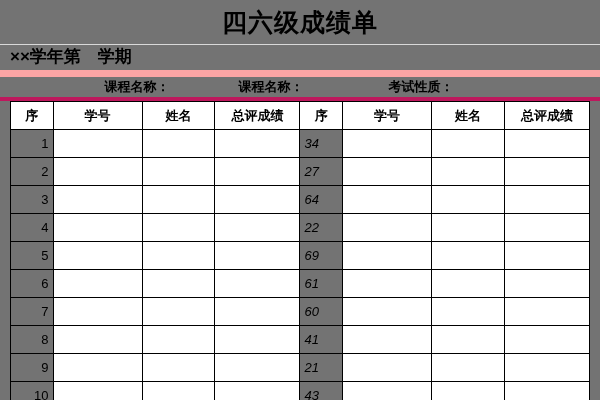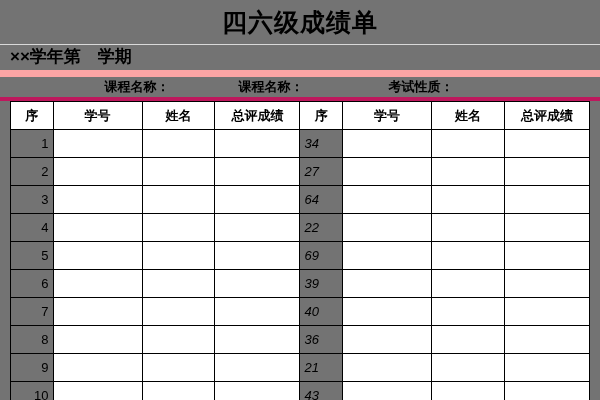--- a/index.html
+++ b/index.html
@@ -176,41 +176,41 @@
         <td class="seq left">69</td>
         <td class="blank"></td>
         <td class="blank"></td>
         <td class="blank"></td>
       </tr>
       <tr>
         <td class="seq">6</td>
         <td class="blank"></td>
         <td class="blank"></td>
         <td class="blank"></td>
-        <td class="seq left">39</td>
+        <td class="seq left">61</td>
         <td class="blank"></td>
         <td class="blank"></td>
         <td class="blank"></td>
       </tr>
       <tr>
         <td class="seq">7</td>
         <td class="blank"></td>
         <td class="blank"></td>
         <td class="blank"></td>
-        <td class="seq left">40</td>
+        <td class="seq left">60</td>
         <td class="blank"></td>
         <td class="blank"></td>
         <td class="blank"></td>
       </tr>
       <tr>
         <td class="seq">8</td>
         <td class="blank"></td>
         <td class="blank"></td>
         <td class="blank"></td>
-        <td class="seq left">36</td>
+        <td class="seq left">41</td>
         <td class="blank"></td>
         <td class="blank"></td>
         <td class="blank"></td>
       </tr>
       <tr>
         <td class="seq">9</td>
         <td class="blank"></td>
         <td class="blank"></td>
         <td class="blank"></td>
         <td class="seq left">21</td>

